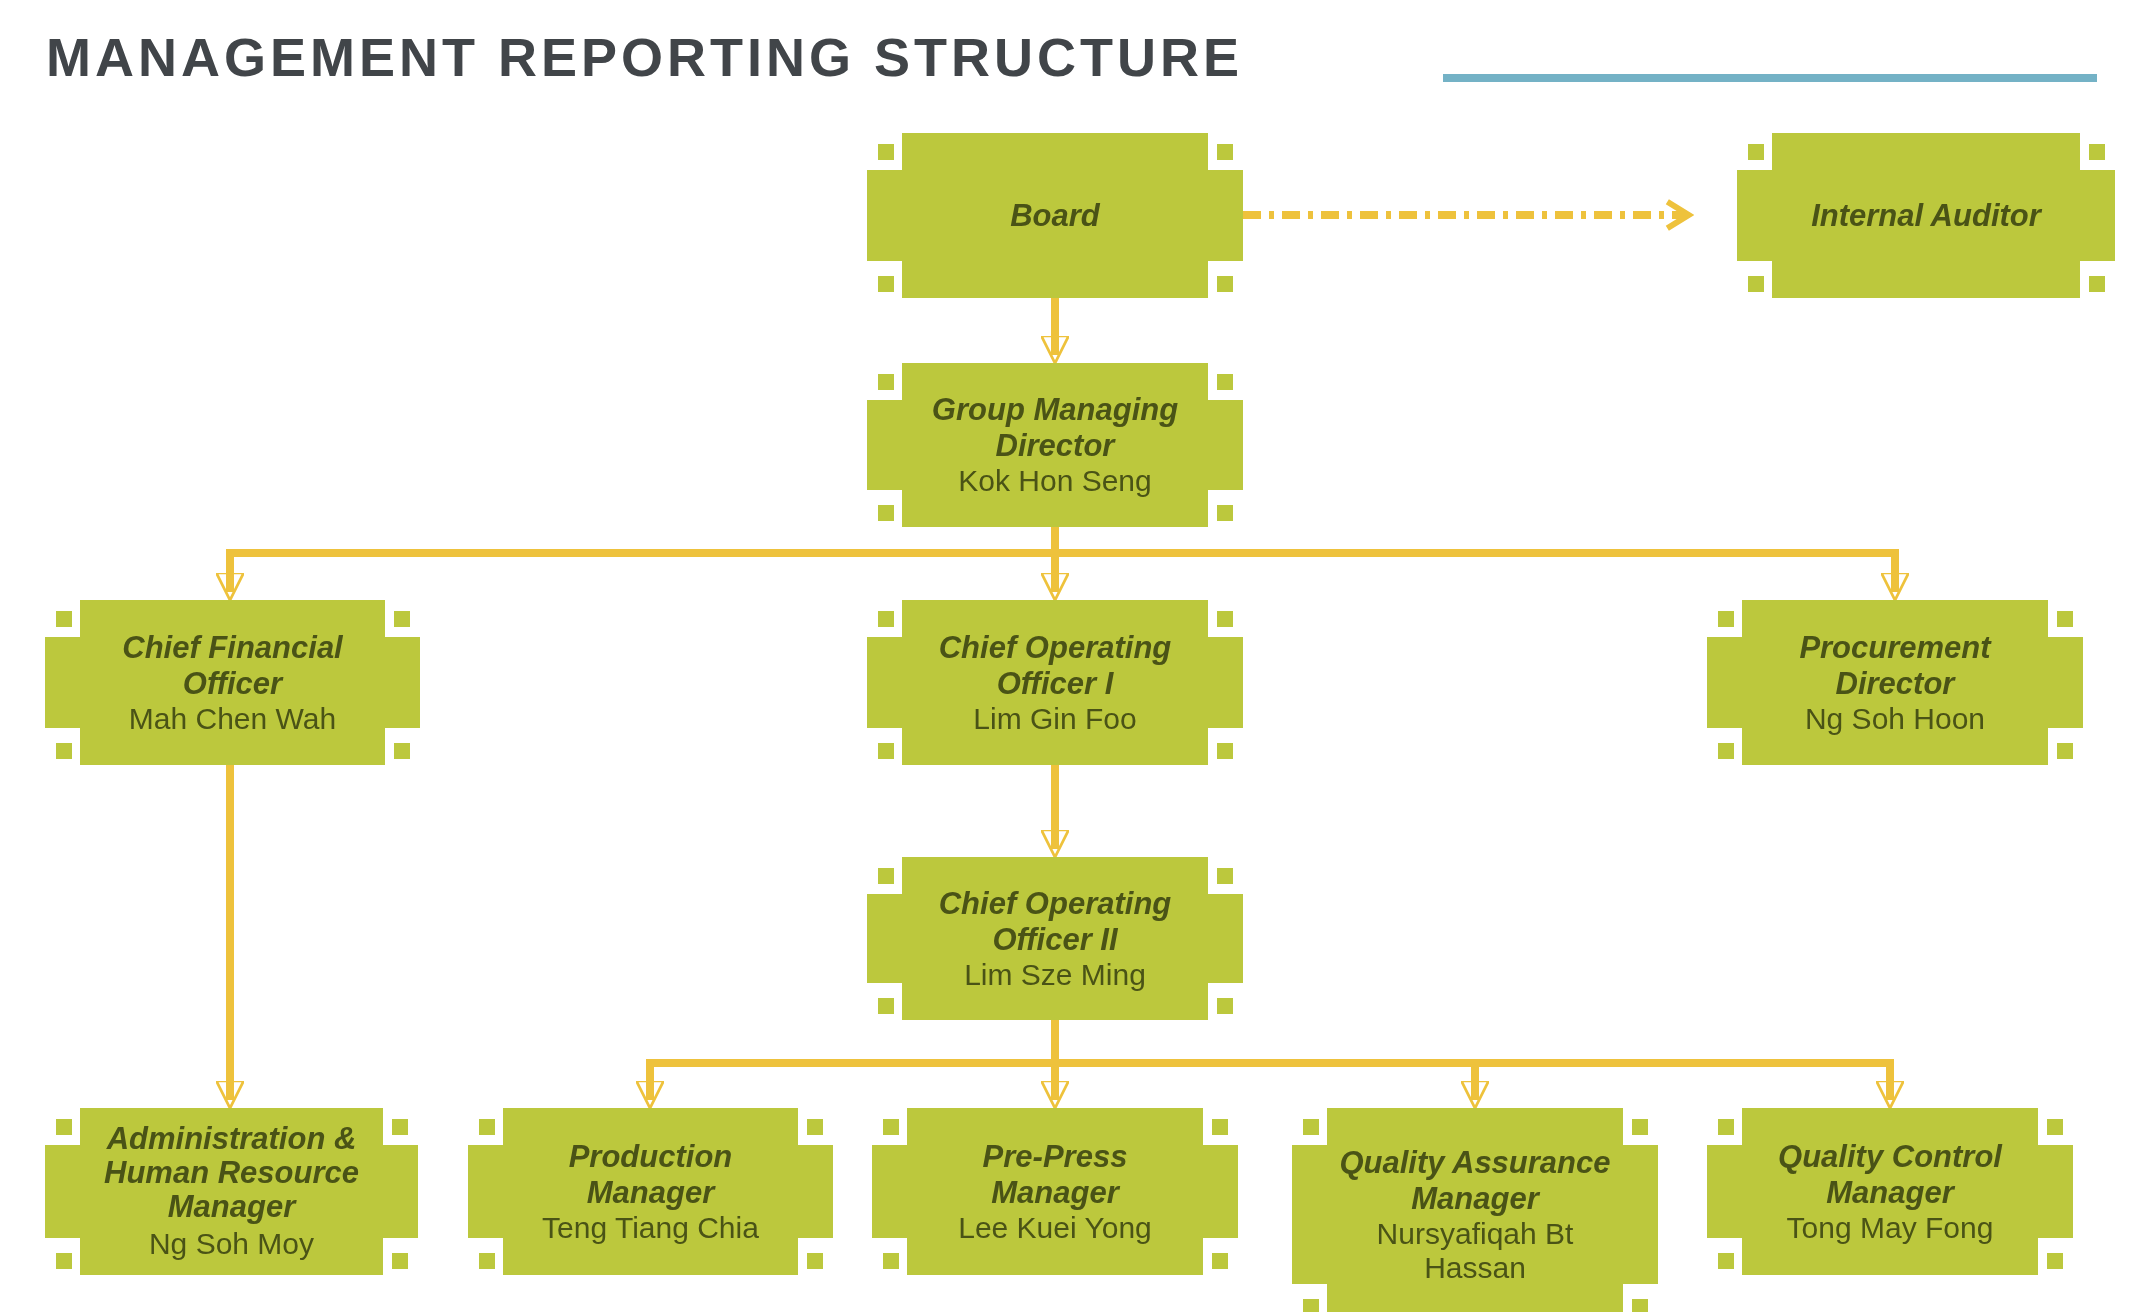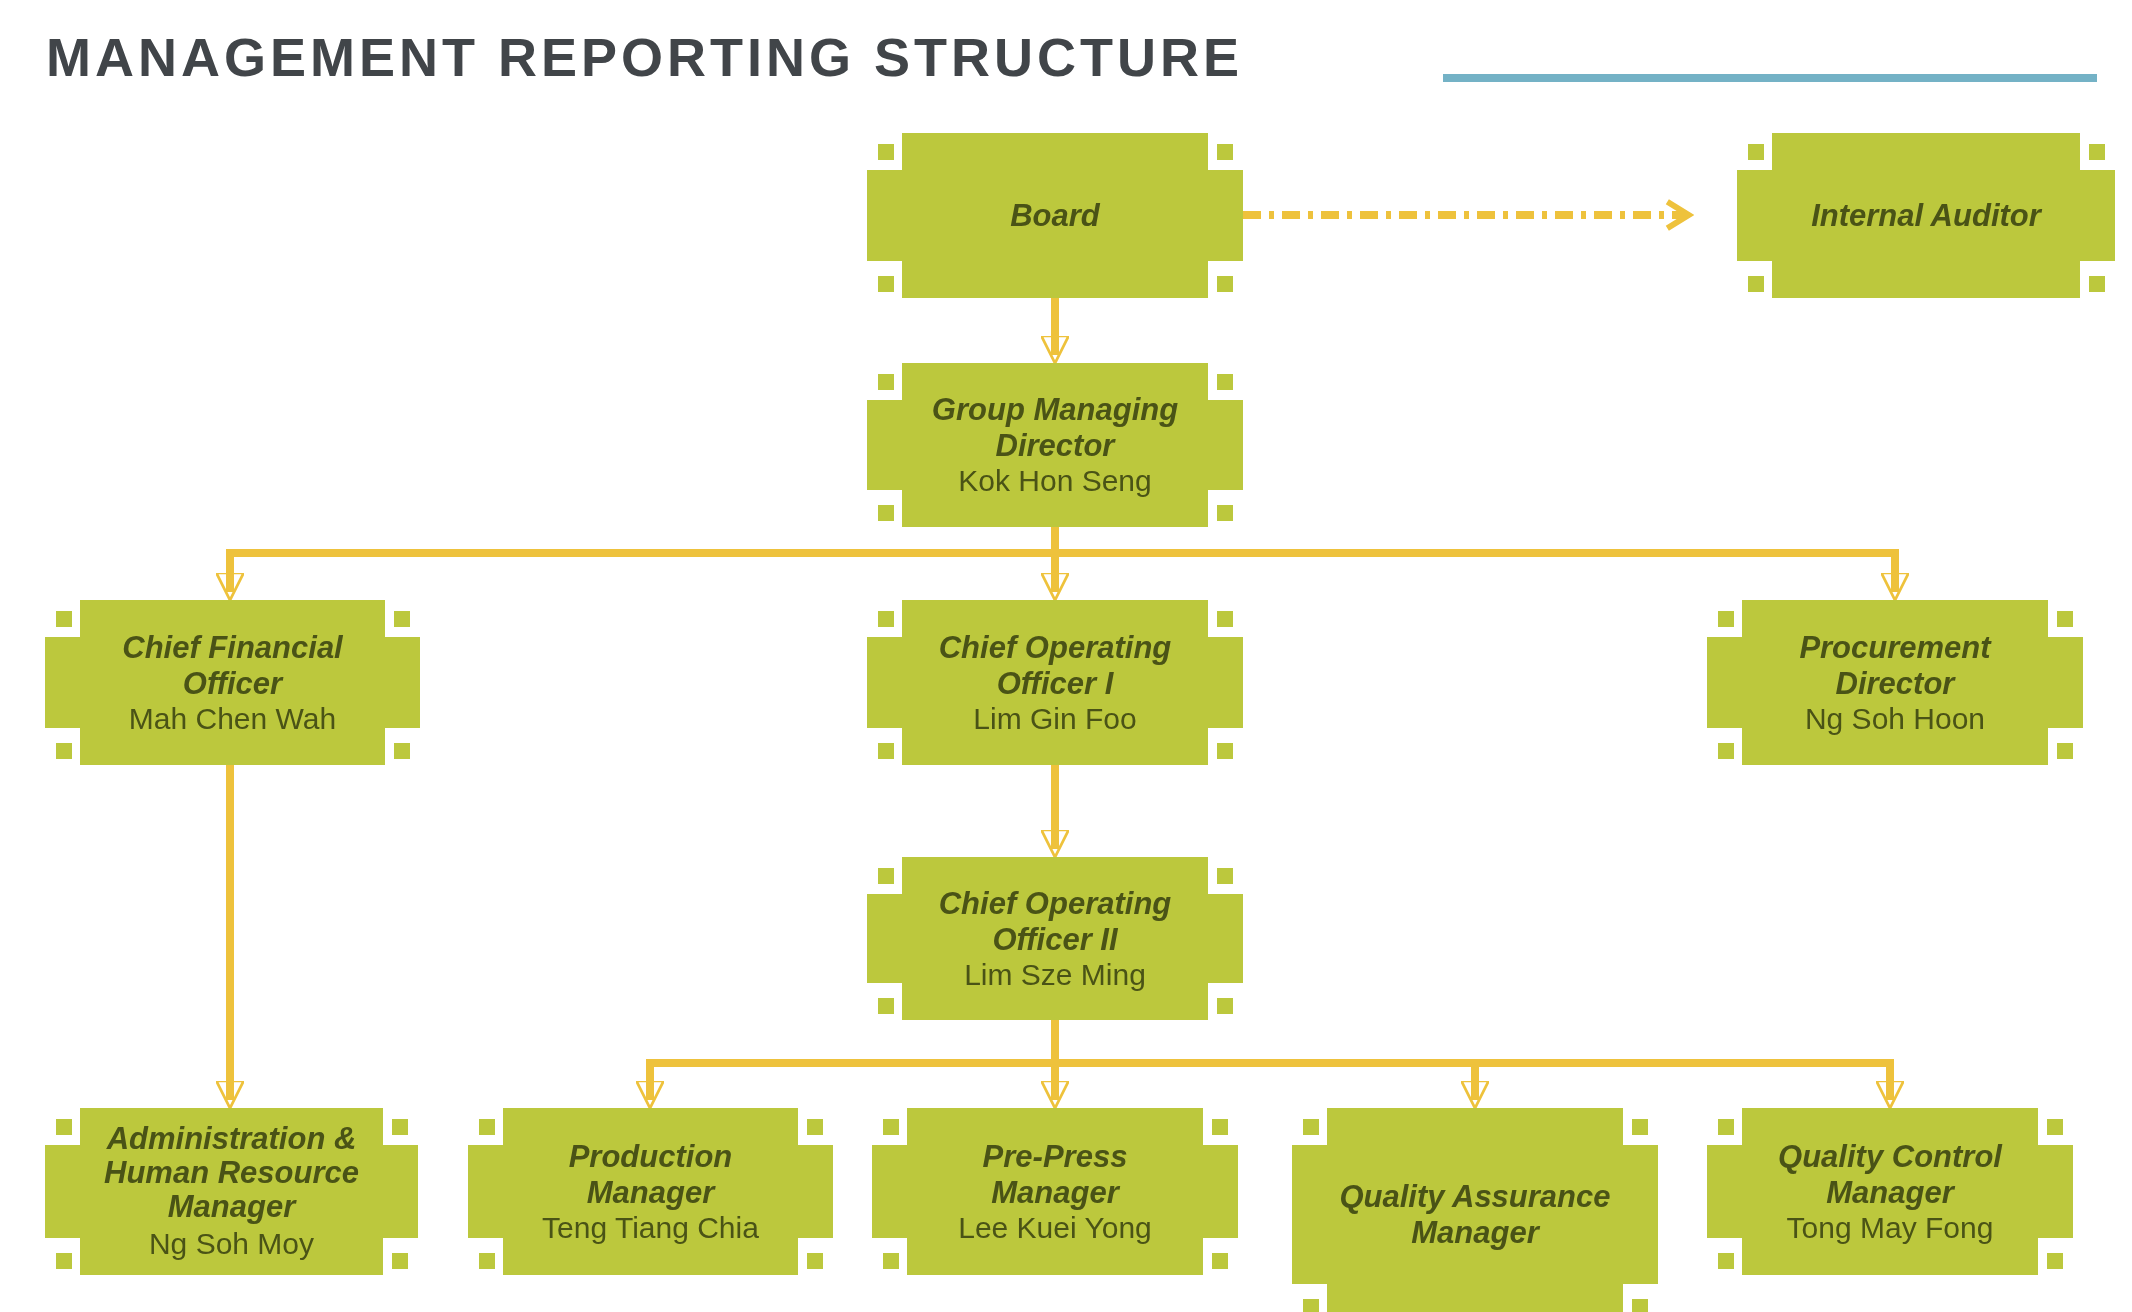--- a/index.html
+++ b/index.html
@@ -234,20 +234,21 @@
       </div>
       <div class="pixel-box" id="node-qa">
         <div class="box-bg"></div>
         <div class="corner-dot dot-tl"></div>
         <div class="corner-dot dot-tr"></div>
         <div class="corner-dot dot-bl"></div>
         <div class="corner-dot dot-br"></div>
         <div class="box-content">
           <div class="box-title">Quality Assurance
 Manager</div>
+          <div class="box-name">Nursyafiqah Bt Hassan</div>
         </div>
       </div>
       <div class="pixel-box" id="node-qc">
         <div class="box-bg"></div>
         <div class="corner-dot dot-tl"></div>
         <div class="corner-dot dot-tr"></div>
         <div class="corner-dot dot-bl"></div>
         <div class="corner-dot dot-br"></div>
         <div class="box-content">
           <div class="box-title">Quality Control

